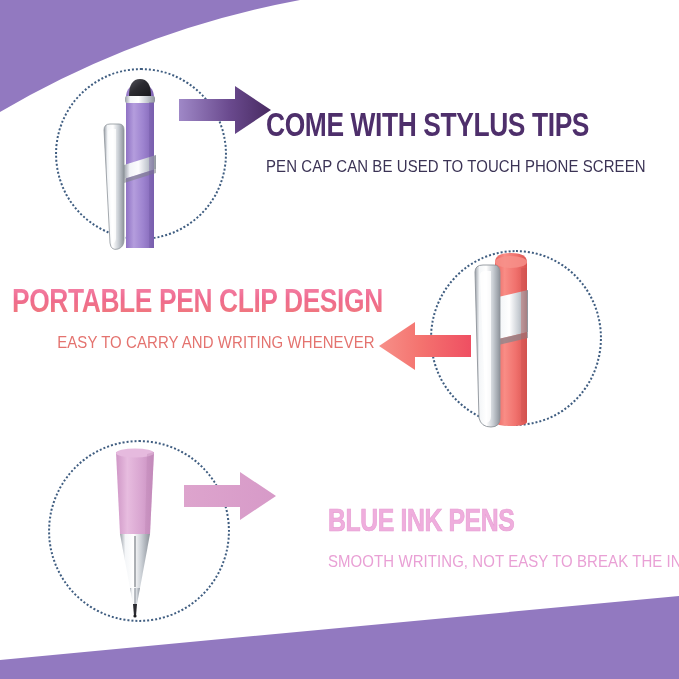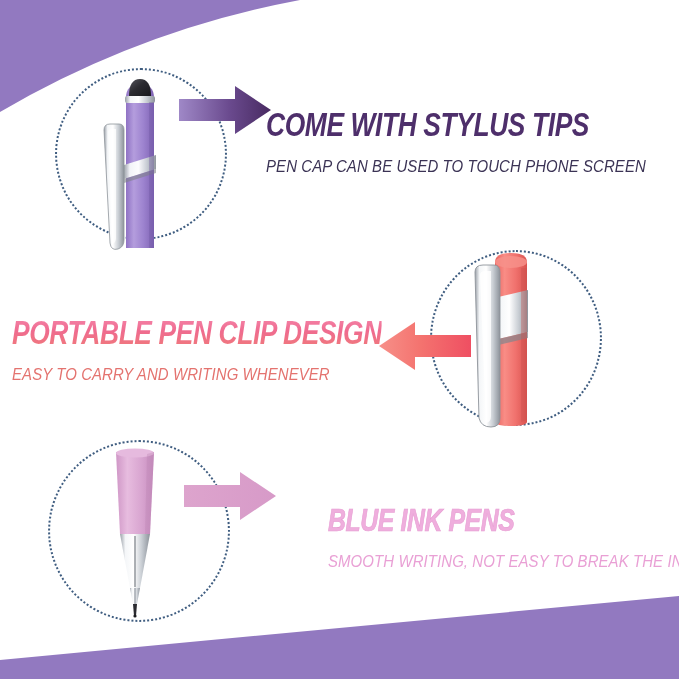--- a/index.html
+++ b/index.html
@@ -10,21 +10,20 @@
   }
   body {
     font-family: "Liberation Sans", sans-serif;
   }
   #infographic {
     position: relative;
     width: 679px;
     height: 679px;
     background: #ffffff;
     overflow: hidden;
-    font-style: italic;
   }
 
   
   .bg-layer {
     position: absolute;
     inset: 0;
     width: 679px;
     height: 679px;
     pointer-events: none;
   }
@@ -76,21 +75,21 @@
   }
   #sec1-sub {
     font-size: 17px;
     color: #3b3355;
     margin-top: 16px;
     font-weight: normal;
     letter-spacing: 0.1px;
   }
 
   
-  #sec2-text { left: 12px; top: 316px; }
+  #sec2-text { left: 12px; top: 284px; text-align: center; }
   #sec2-head {
     font-size: 33px;
     line-height: 1.0;
     color: #f2749a;
     background: linear-gradient(180deg, #f586ab 0%, #ef6b8f 45%, #f07a7a 100%);
     -webkit-background-clip: text;
     background-clip: text;
     -webkit-text-fill-color: transparent;
     text-shadow: none;
   }

